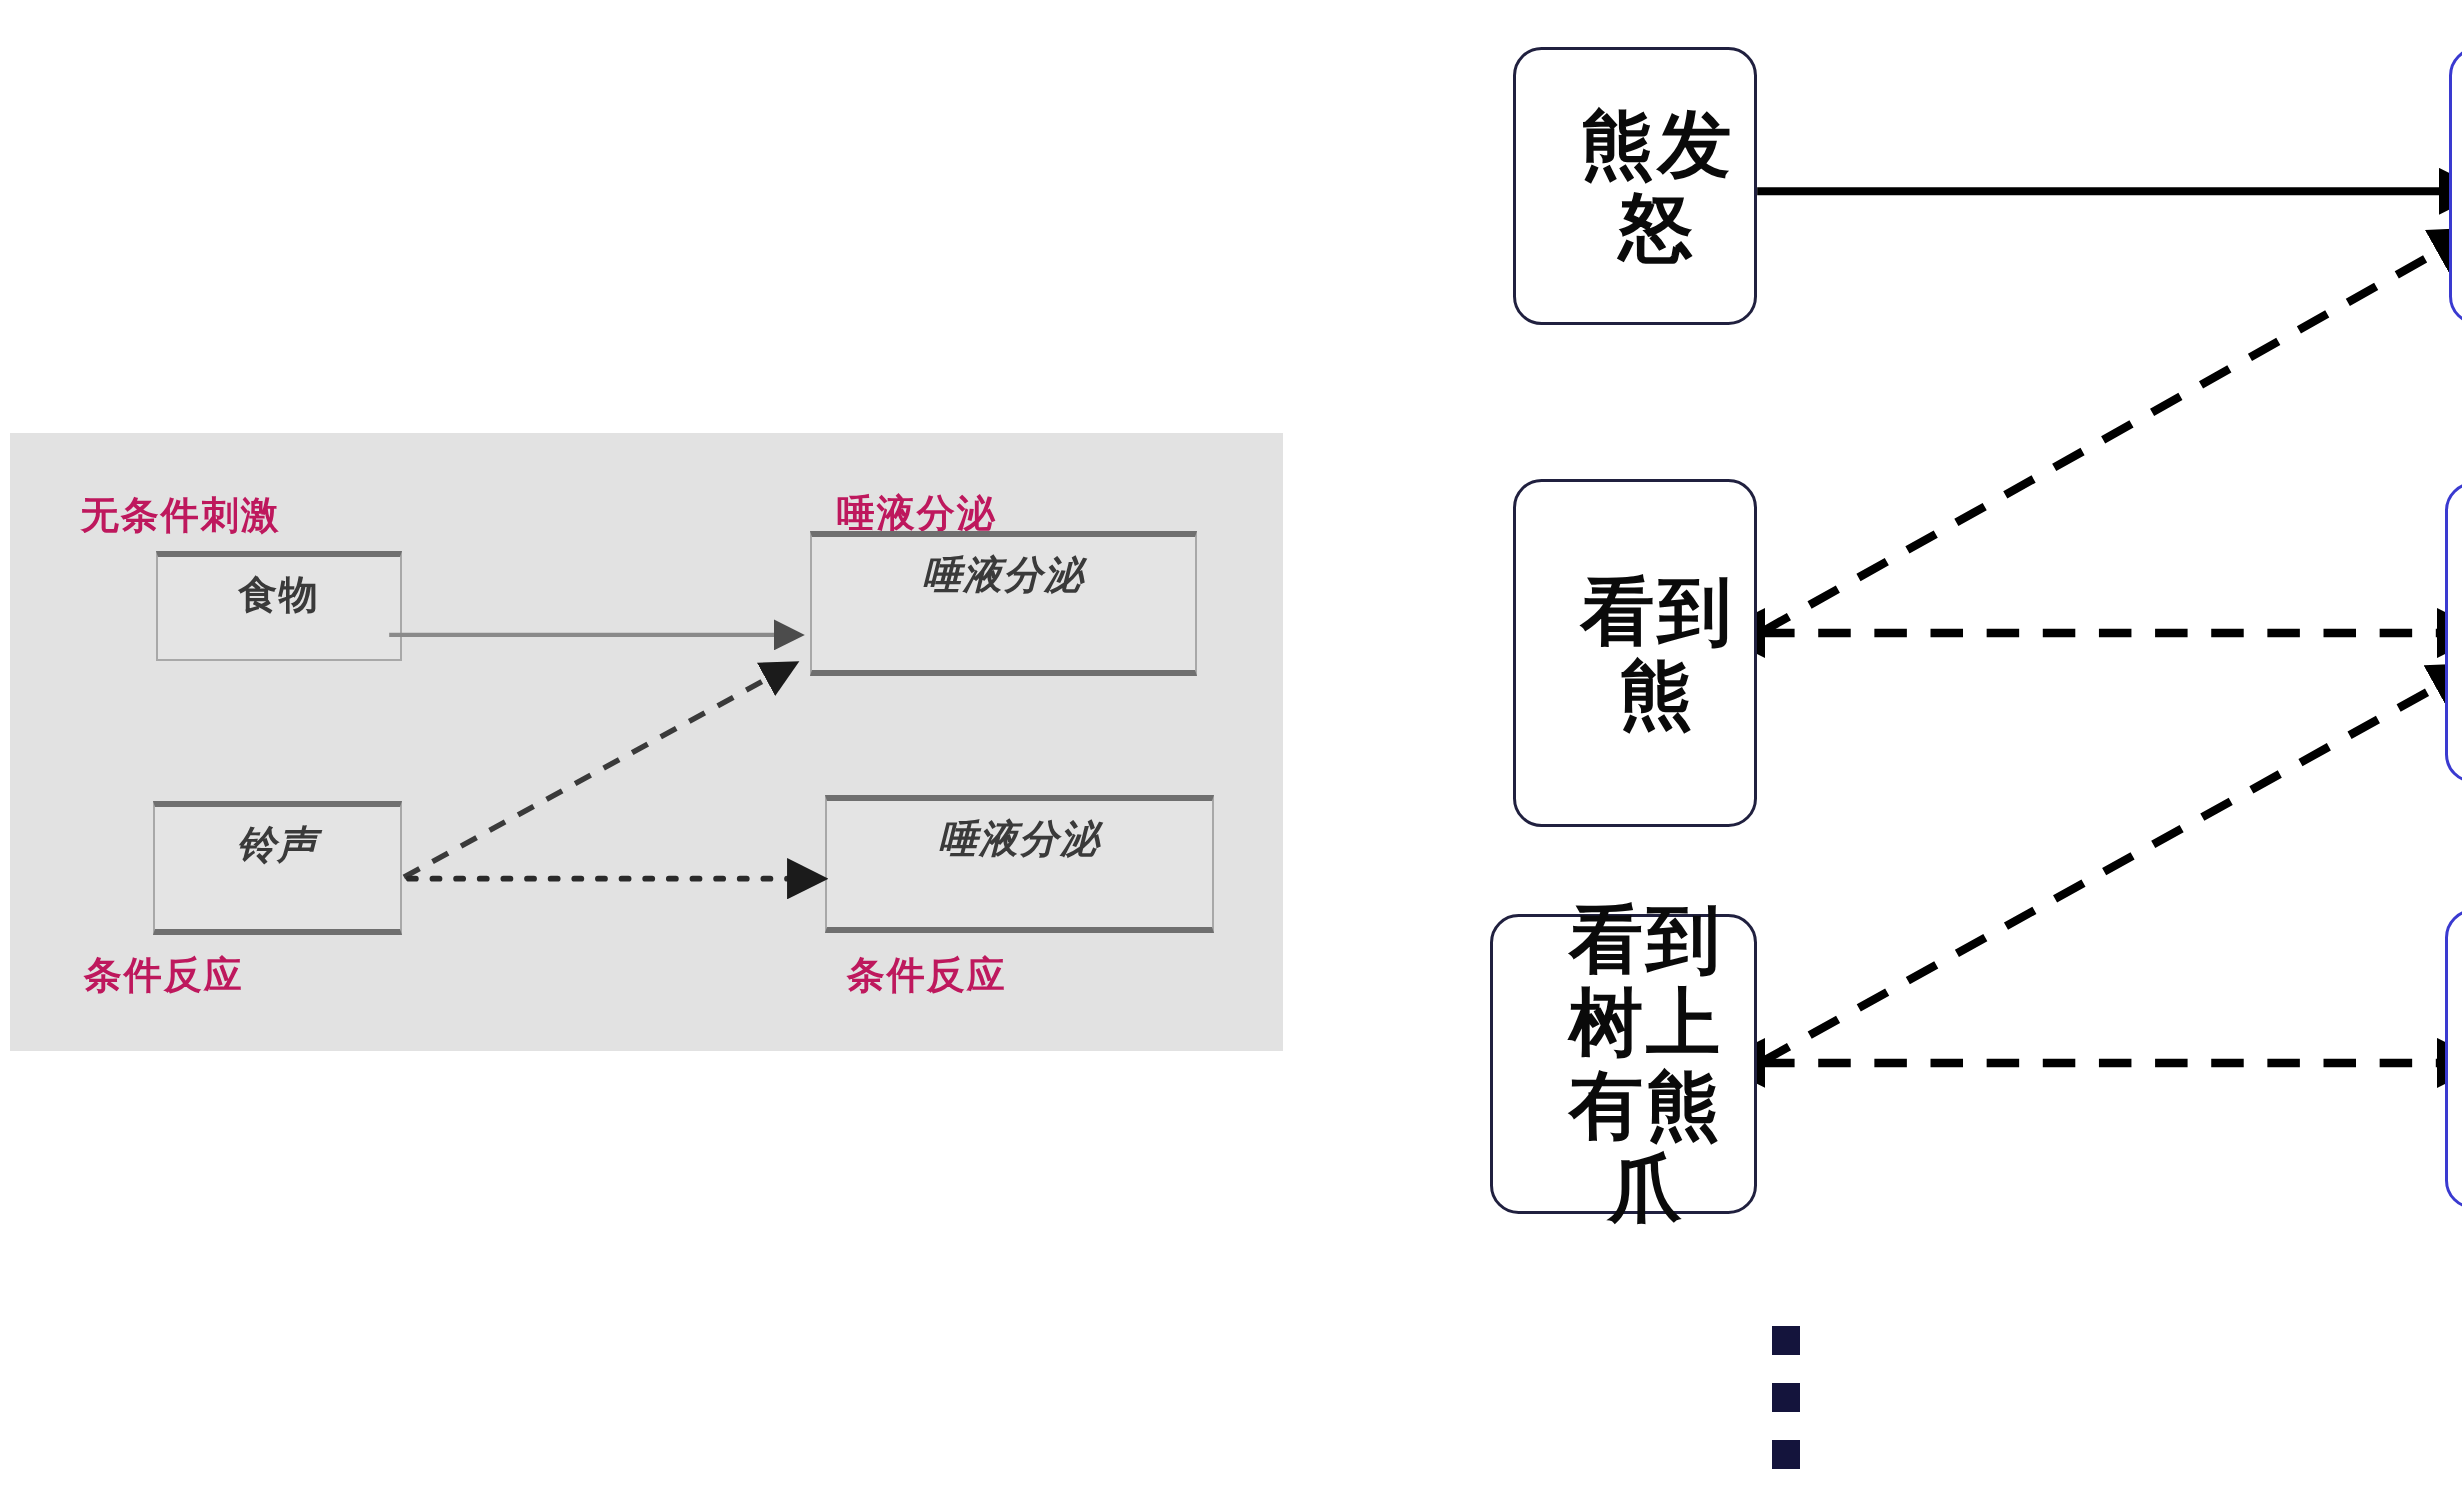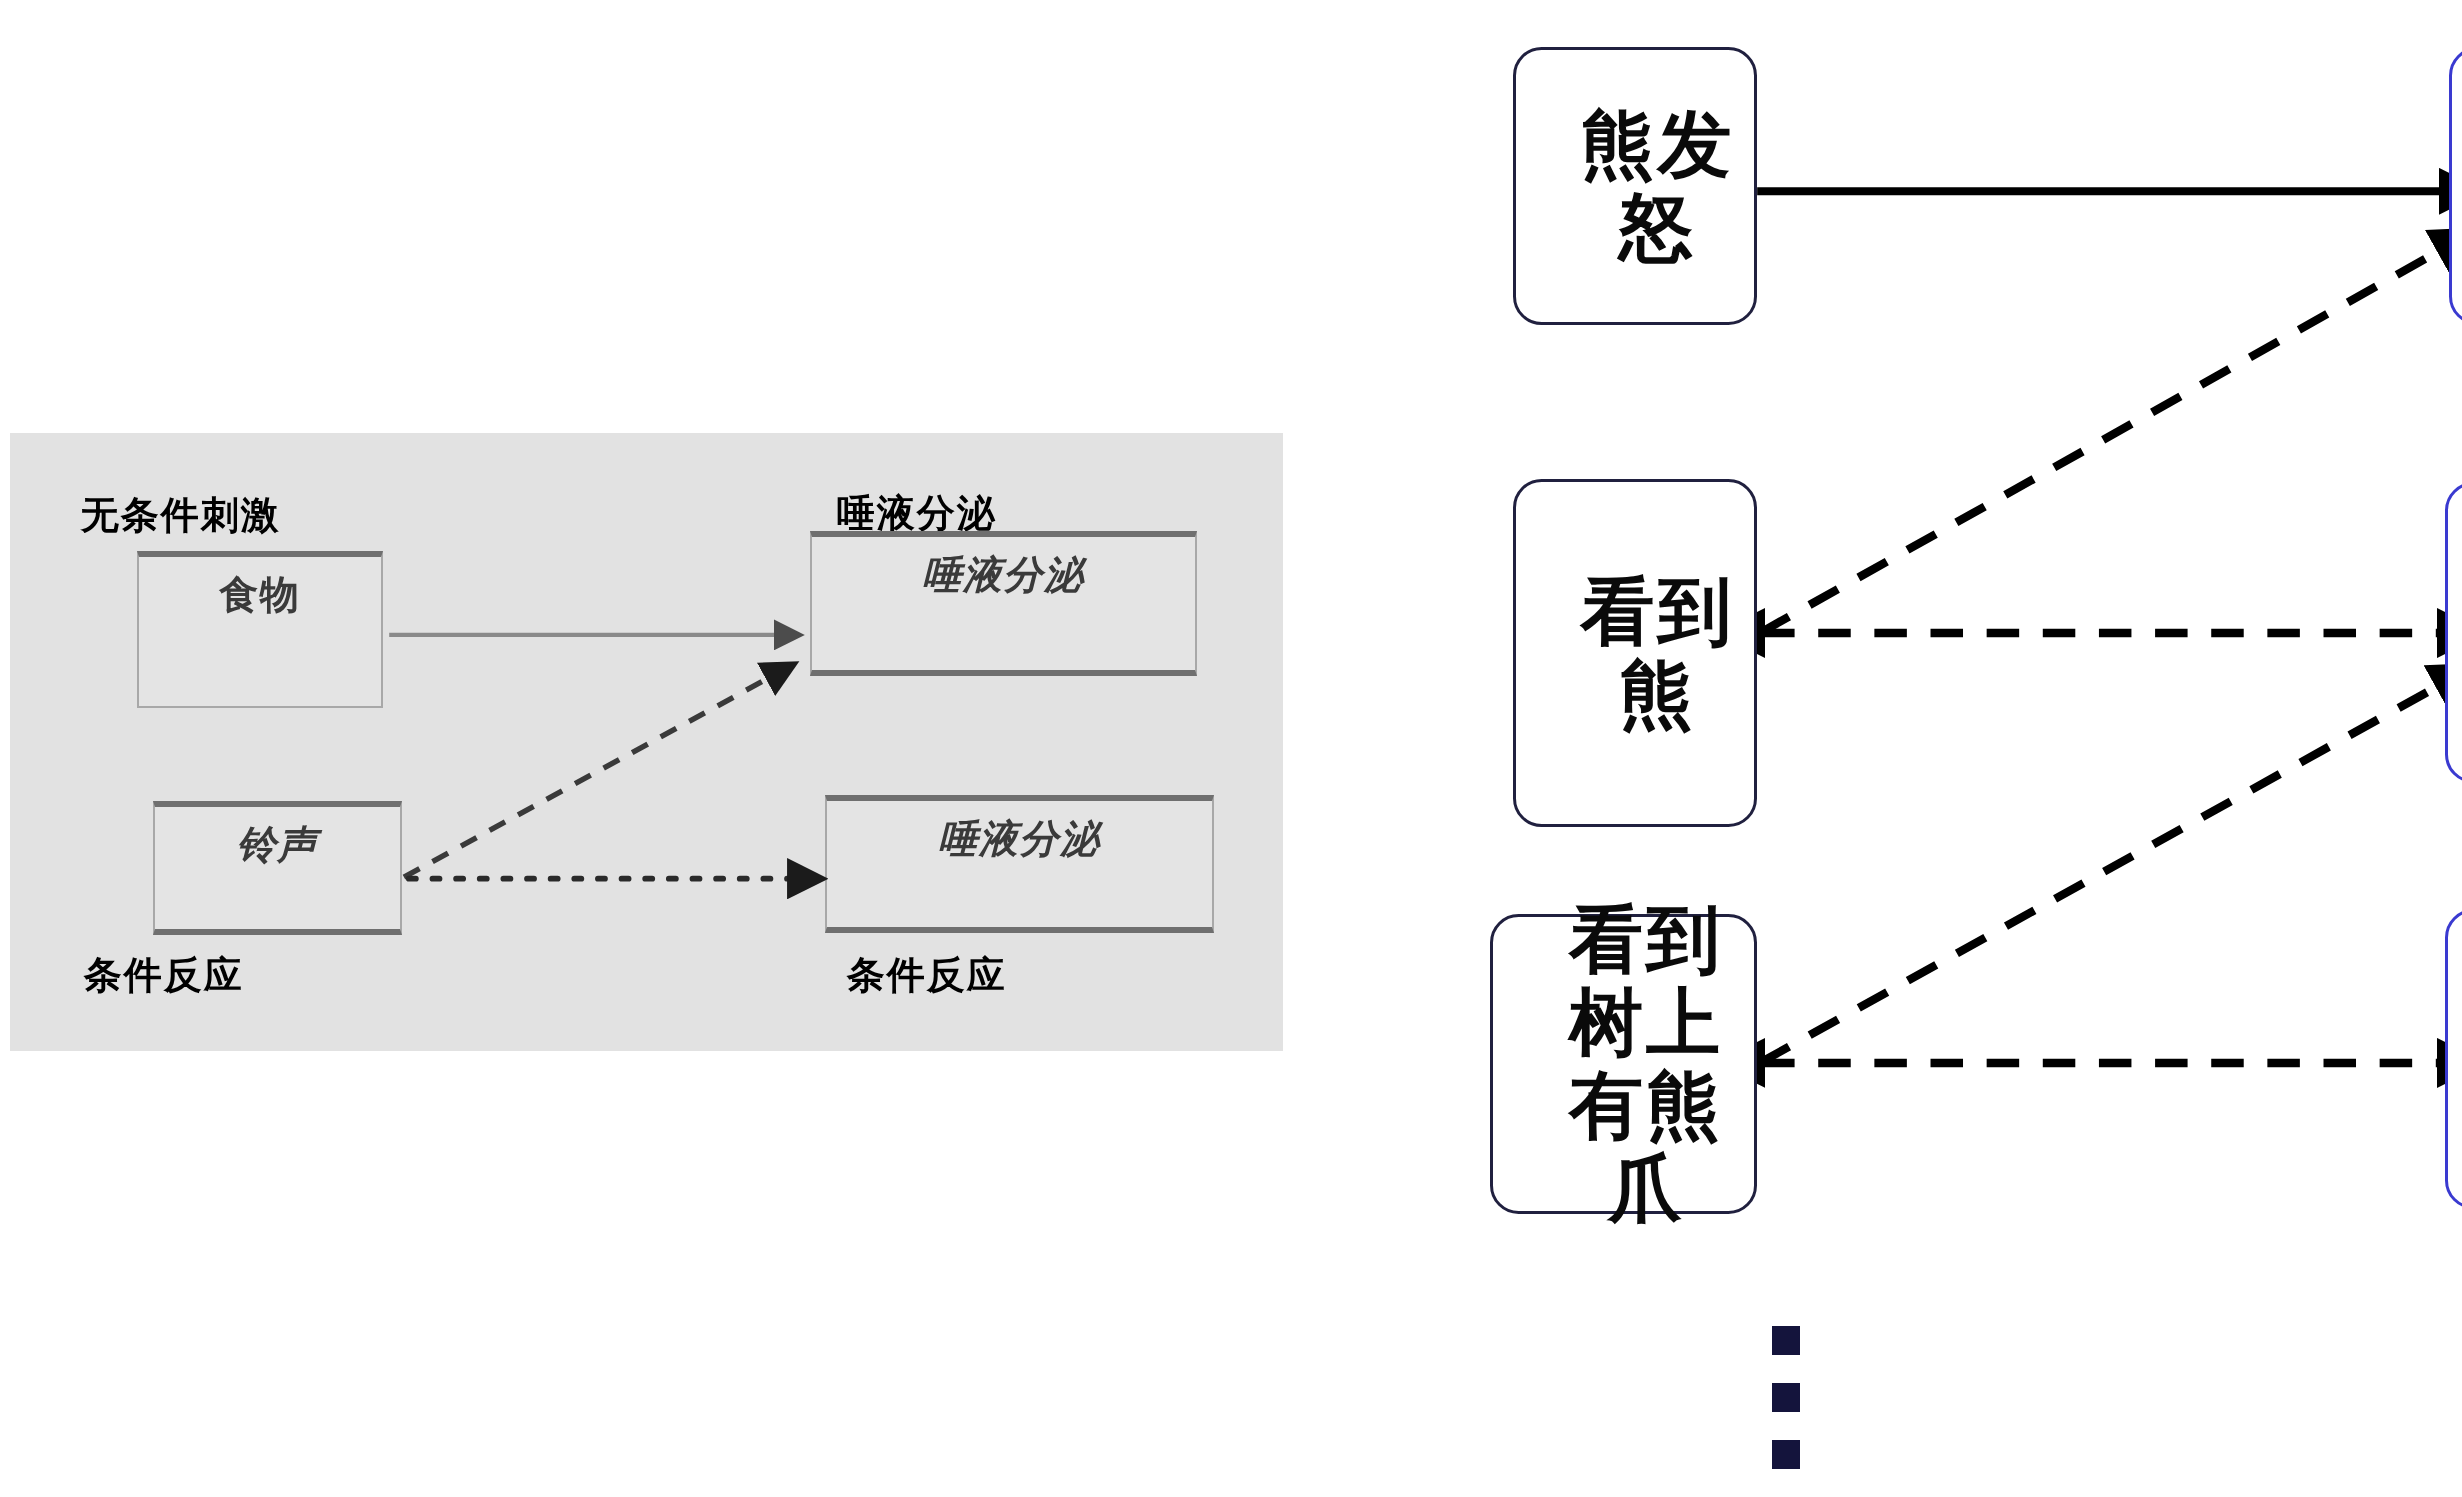--- a/index.html
+++ b/index.html
@@ -5,41 +5,41 @@
   html,body{margin:0;padding:0;background:#ffffff;}
   body{width:3306px;height:1498px;position:relative;overflow:hidden;
        font-family:"DejaVu Sans","Liberation Sans",sans-serif;}
 
   
   #classical-panel{
     position:absolute; left:9.8px; top:433px; width:1273px; height:618px;
     background:#e2e2e2;
   }
   .cc-head{
-    position:absolute; color:#000000; font-weight:700;
+    position:absolute; color:#be185d; font-weight:700;
     font-size:38px; letter-spacing:2px; white-space:nowrap;
   }
   #cc-label-ucs{ left:71px;  top:57px; }
   #cc-label-ucr{ left:827px; top:55px; }
   #cc-label-cs { left:74px;  top:517px; }
   #cc-label-cr { left:837px; top:517px; }
 
   .cc-box{
     position:absolute; background:#e4e4e4;
     border:2.5px solid #a8a8a8;
     border-top:6.9px solid #6f6f6f;
     box-sizing:border-box;
   }
   .cc-box.with-bottom{ border-bottom:6.9px solid #6f6f6f;font-style:italic; }
   .cc-box-label{
     position:absolute; left:0; right:0; top:10.8px; text-align:center;
     color:#3a3a3a; font-weight:700; font-size:39px; letter-spacing:1.5px;
     white-space:nowrap;
   }
-  #cc-box-food   { left:127px;  top:118px;  width:246px;  height:157px; }
+  #cc-box-food   { left:146px;  top:118px;  width:246px;  height:110px; }
   #cc-box-bell   { left:143px;  top:368px;  width:249px;  height:134px;padding-left:22px; }
   #cc-box-saliva1{ left:800px; top:98px;  width:387px;  height:145px; }
   #cc-box-saliva2{ left:815px; top:362px;  width:389px;  height:138px; }
 
   
   #rl-diagram{ position:absolute; left:0; top:0; width:3306px; height:1498px; }
 
   .node{
     position:absolute; background:#ffffff; border-radius:28.6px;
     box-sizing:border-box;

